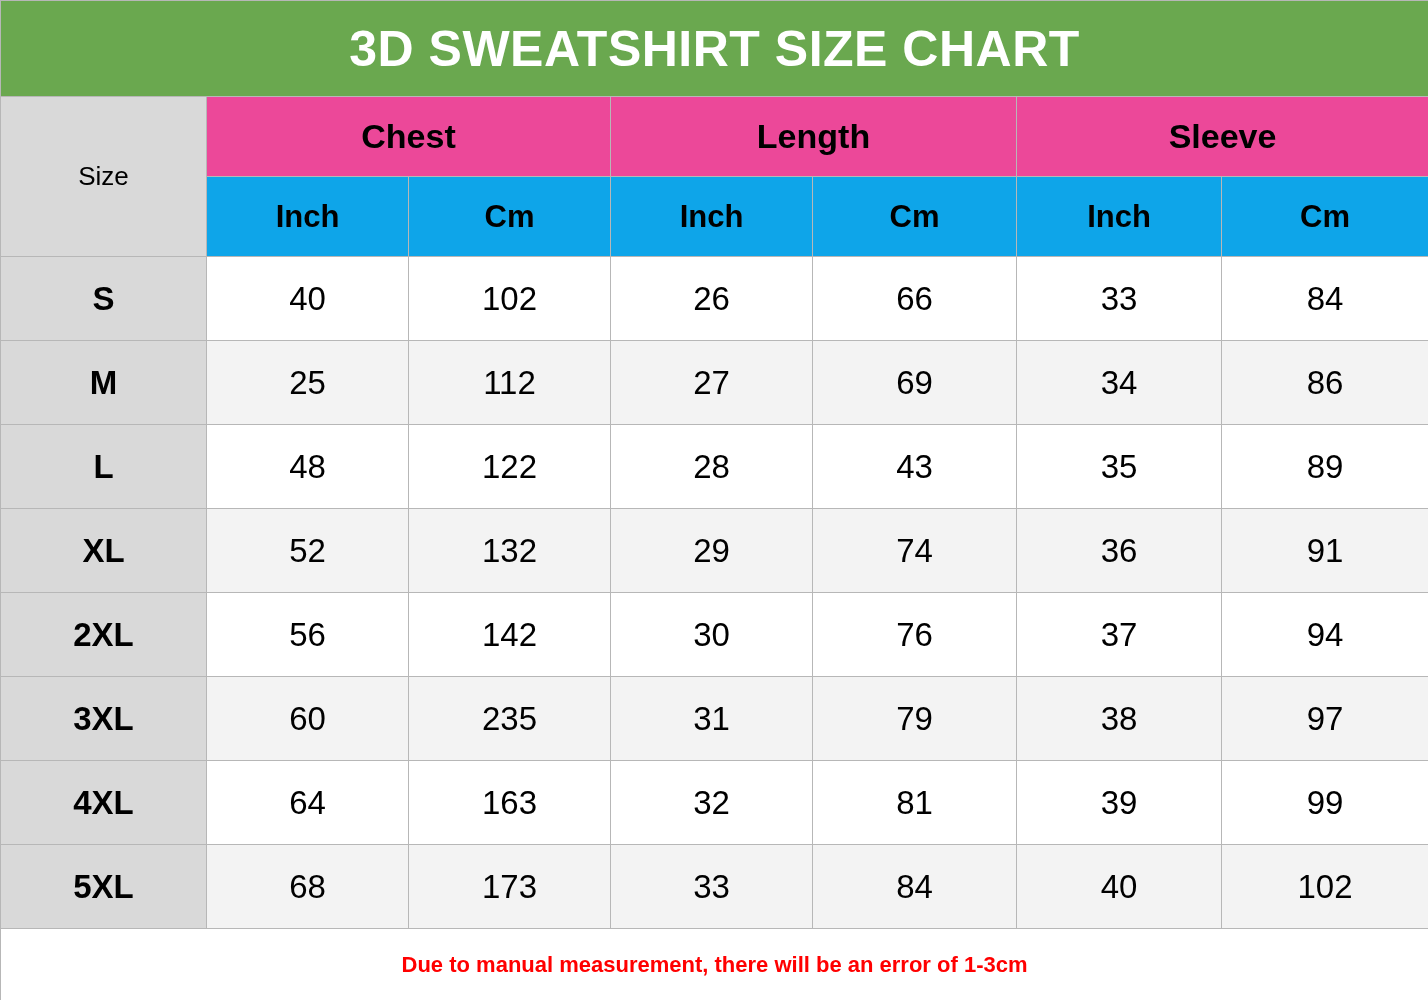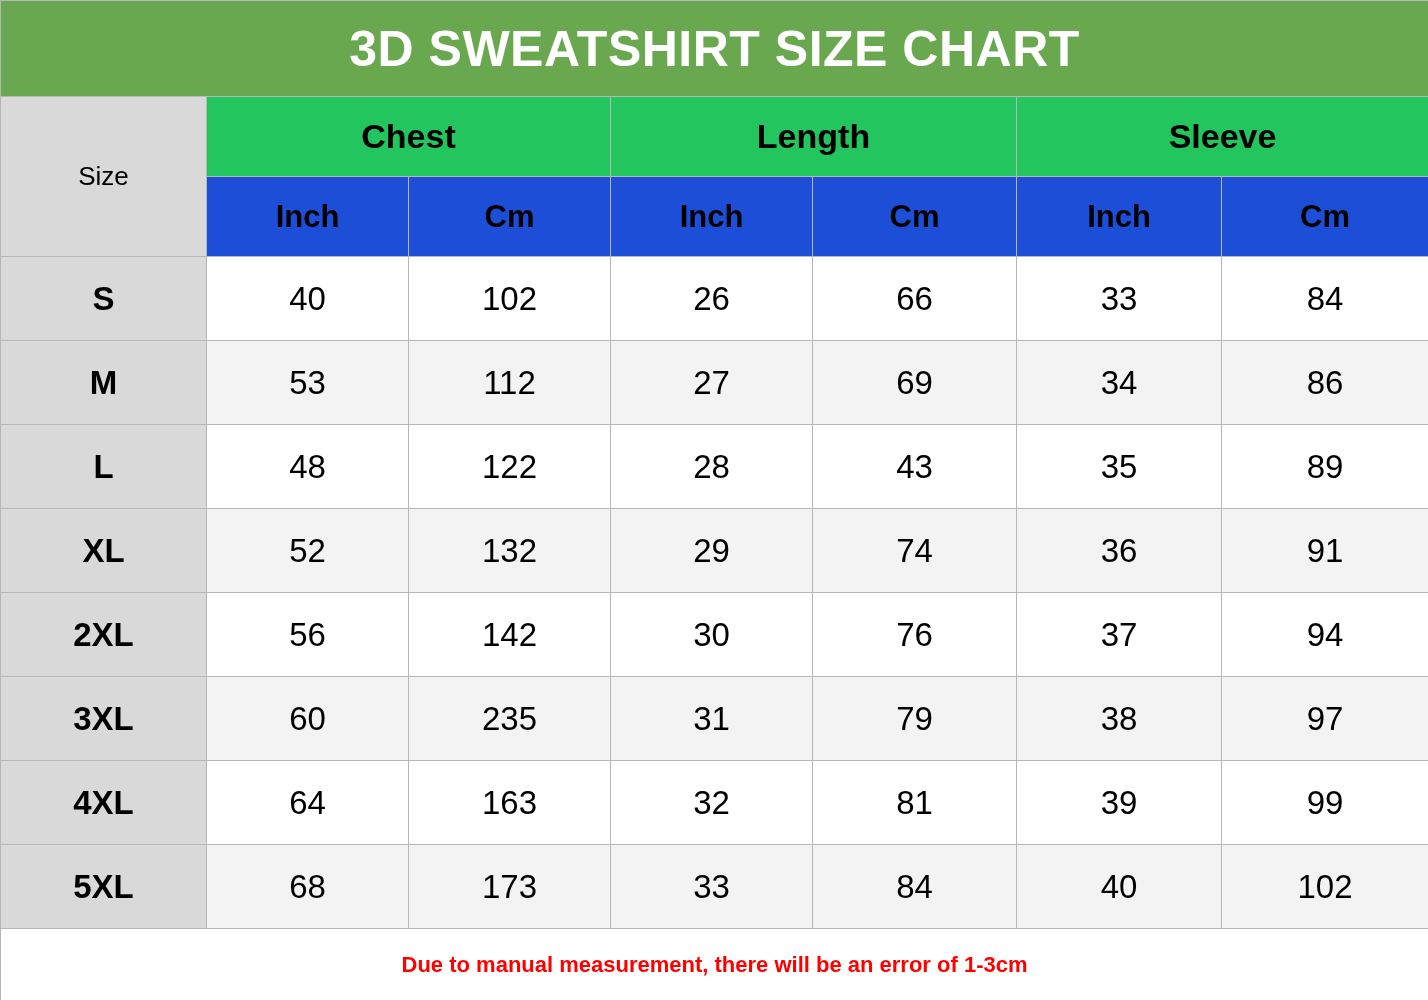--- a/index.html
+++ b/index.html
@@ -35,35 +35,35 @@
     background: #6aa84f;
     color: #ffffff;
     font-size: 50px;
     font-weight: bold;
     height: 95px;
     letter-spacing: 0.5px;
     border: 1px solid #6aa84f;
   }
   
   .group-head {
-    background: #22c55e;
+    background: #ec4899;
     font-size: 34px;
     font-weight: bold;
     color: #000;
     height: 79px;
   }
   .size-head {
     background: #d9d9d9;
     font-size: 26px;
     font-weight: normal;
     color: #000;
   }
   
   .unit-head {
-    background: #1d4ed8;
+    background: #0ea5e9;
     font-size: 31px;
     font-weight: bold;
     color: #000;
     height: 79px;
   }
   
   .row-size {
     background: #d9d9d9;
     font-size: 33px;
     font-weight: bold;
@@ -125,21 +125,21 @@
         <td class="row-size">S</td>
         <td class="cell-a">40</td>
         <td class="cell-a">102</td>
         <td class="cell-a">26</td>
         <td class="cell-a">66</td>
         <td class="cell-a">33</td>
         <td class="cell-a">84</td>
       </tr>
       <tr>
         <td class="row-size">M</td>
-        <td class="cell-b">53</td>
+        <td class="cell-b">25</td>
         <td class="cell-b">112</td>
         <td class="cell-b">27</td>
         <td class="cell-b">69</td>
         <td class="cell-b">34</td>
         <td class="cell-b">86</td>
       </tr>
       <tr>
         <td class="row-size">L</td>
         <td class="cell-a">48</td>
         <td class="cell-a">122</td>

